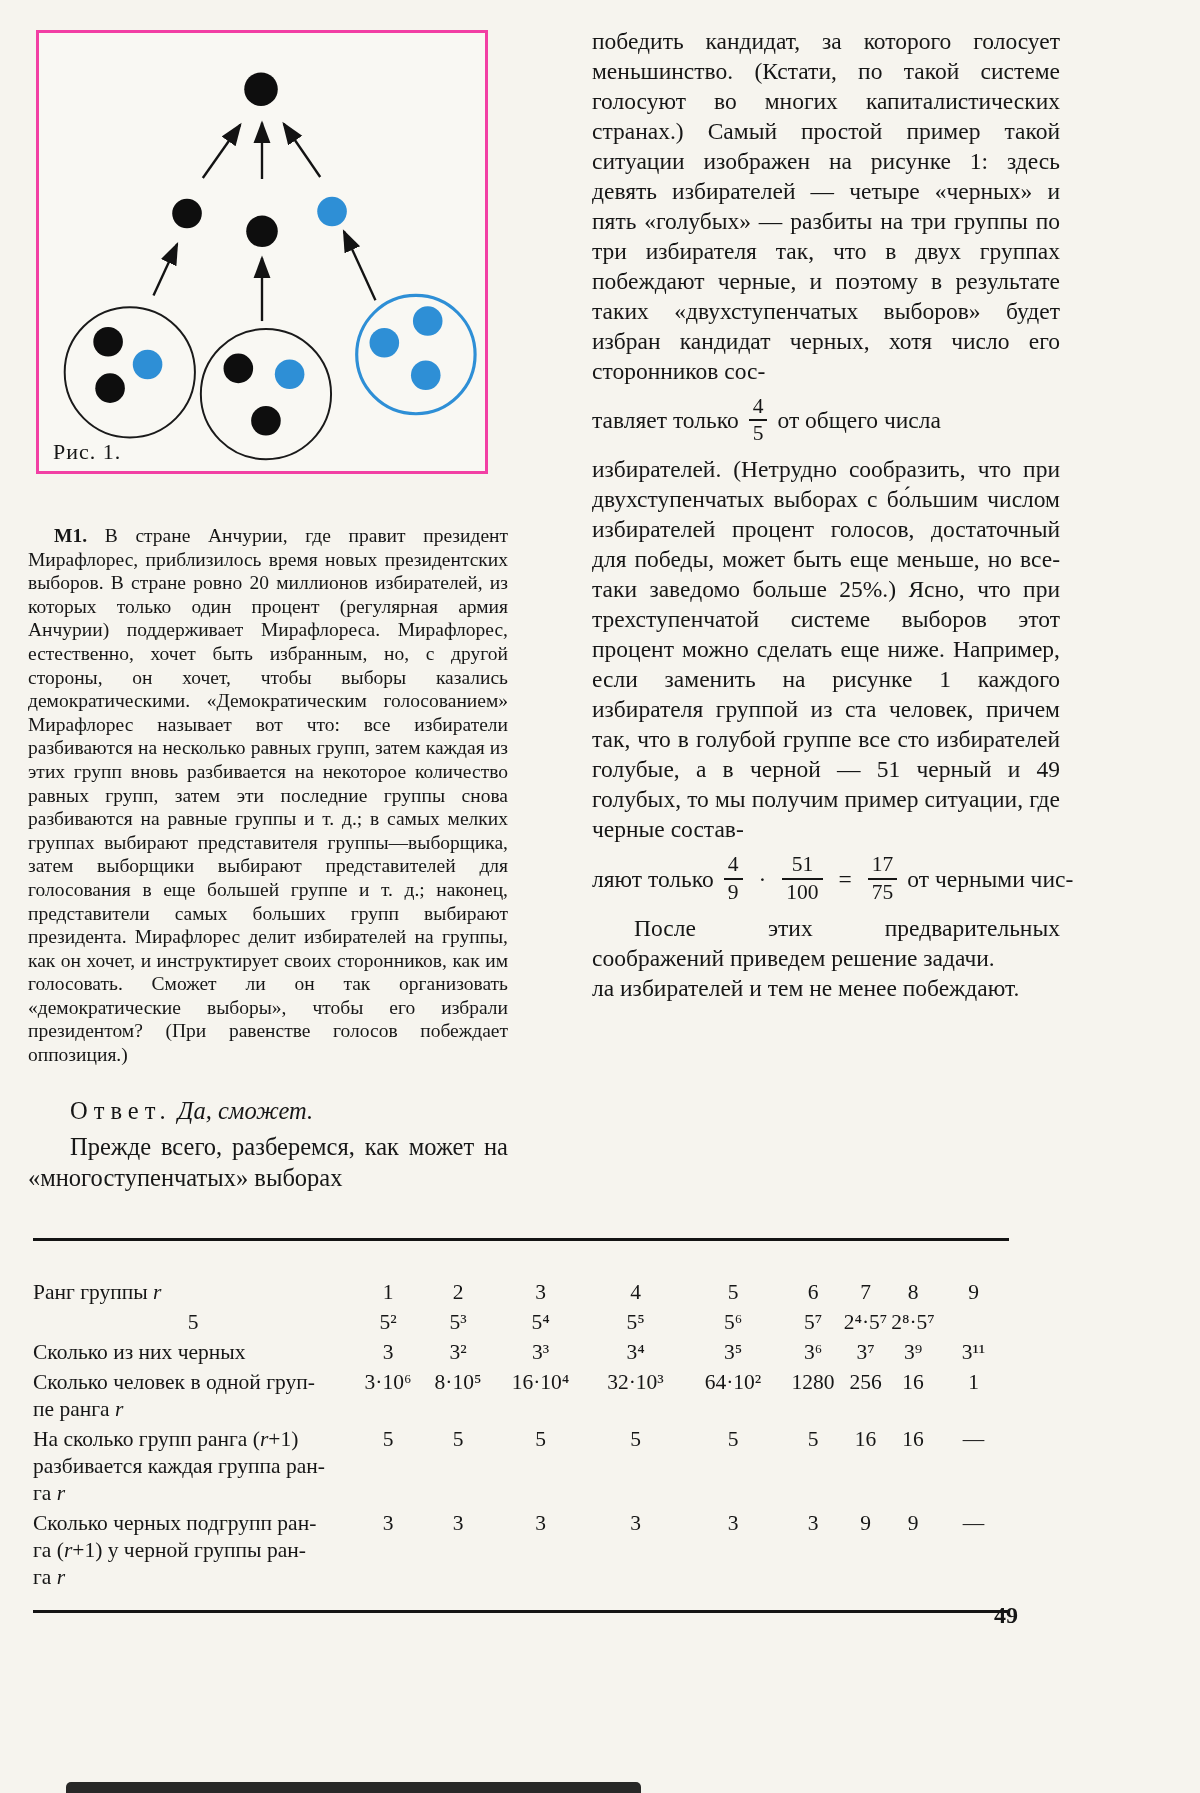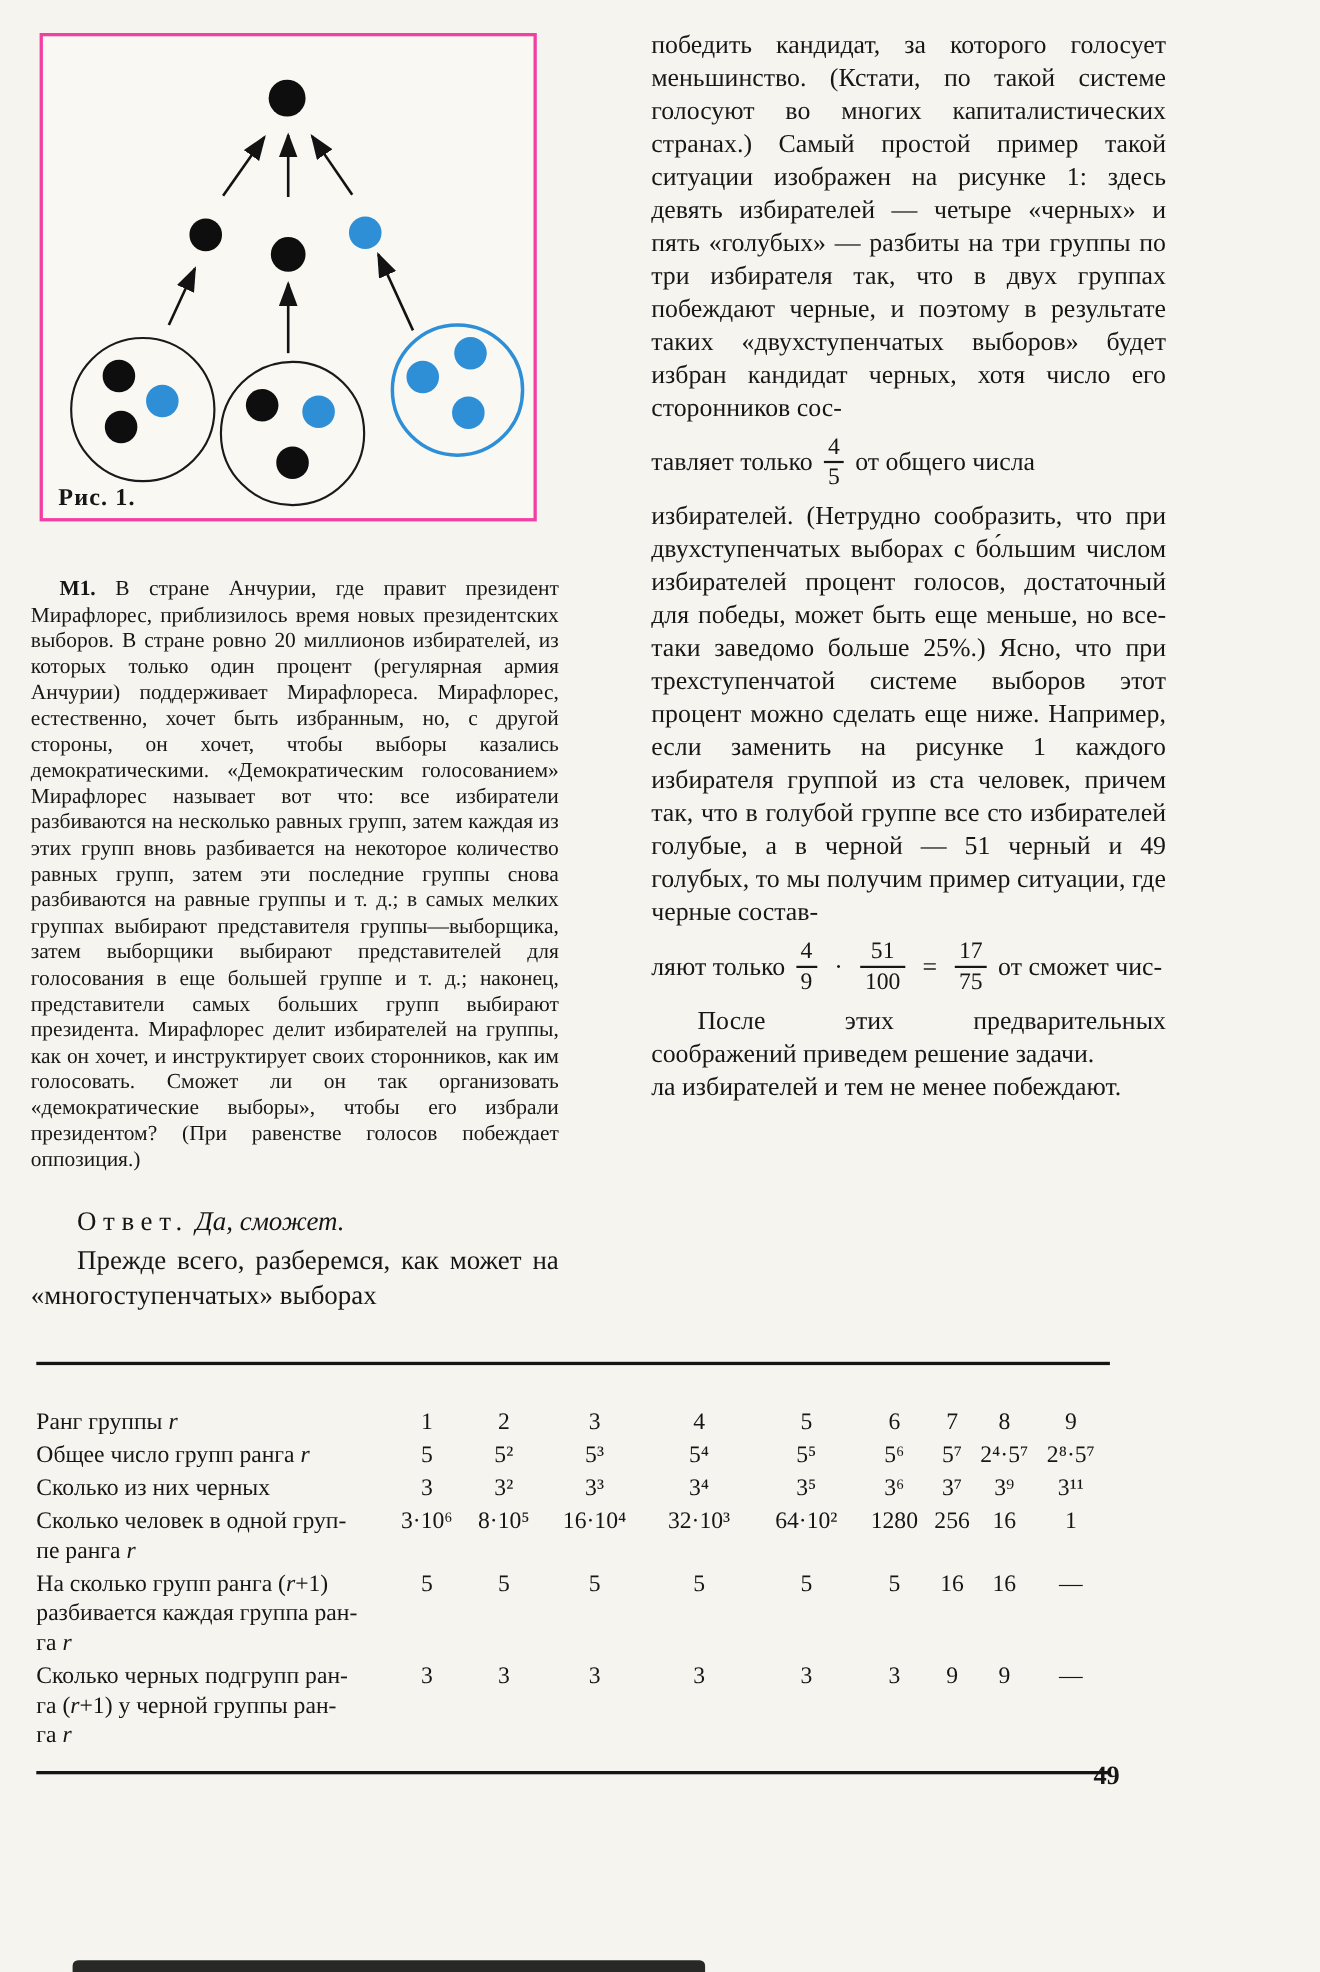--- a/index.html
+++ b/index.html
@@ -8,21 +8,21 @@
     background:#f6f4ee;color:#161616;
     font-family:"Liberation Serif","DejaVu Serif",serif;
     overflow:hidden;
   }
   .columns{display:flex;padding:26px 0 0 28px;height:1214px;box-sizing:border-box;overflow:hidden;}
   .col-left{width:480px;flex:none;}
   .col-right{width:468px;flex:none;margin-left:84px;text-align:justify;font-size:23.5px;line-height:30px;}
 
   
   .fig{width:452px;height:444px;box-sizing:border-box;border:3px solid #f23fa4;
-       position:relative;margin:4px 0 0 8px;background:#f9f8f3;font-weight:bold;}
+       position:relative;margin:4px 0 0 8px;background:#f9f8f3;}
   .fig svg{display:block;}
   .fig-caption{position:absolute;left:14px;bottom:6px;font-size:22px;letter-spacing:1px;}
 
   
   .problem{margin-top:50px;font-size:19.5px;line-height:23.6px;text-align:justify;text-indent:26px;}
   .problem b{font-weight:bold;}
   .answer{margin-top:28px;font-size:24.5px;line-height:32px;padding-left:42px;}
   .answer-label{letter-spacing:6px;}
   .answer-text{font-style:italic;}
   .lastpara{font-size:24.5px;line-height:31px;text-align:justify;text-indent:42px;margin-top:4px;}
@@ -132,21 +132,21 @@
         <span class="sep">·</span>
         <span class="frac">
           <span class="num">51</span>
           <span class="den">100</span>
         </span>
         <span class="sep">=</span>
         <span class="frac">
           <span class="num">17</span>
           <span class="den">75</span>
         </span>
-        <span class="txt">от сможет чис-</span>
+        <span class="txt">от черными чис-</span>
       </div>
 
       <p class="rc-para rc-indent">После этих предварительных соображений приведем решение задачи.</p>
       <p class="rc-para">ла избирателей и тем не менее побеждают.</p>
     </div>
   </div>
 
   <div class="tsection">
     <div class="trule"></div>
     <div class="tbody" id="table-rows">
@@ -156,21 +156,20 @@
           <div class="tval">2</div>
           <div class="tval">3</div>
           <div class="tval">4</div>
           <div class="tval">5</div>
           <div class="tval">6</div>
           <div class="tval">7</div>
           <div class="tval">8</div>
           <div class="tval">9</div>
         </div>
         <div class="trow">
-          <div class="tlabel">Общее число групп ранга <i>r</i></div>
           <div class="tval">5</div>
           <div class="tval">5²</div>
           <div class="tval">5³</div>
           <div class="tval">5⁴</div>
           <div class="tval">5⁵</div>
           <div class="tval">5⁶</div>
           <div class="tval">5⁷</div>
           <div class="tval">2⁴·5⁷</div>
           <div class="tval">2⁸·5⁷</div>
         </div>

